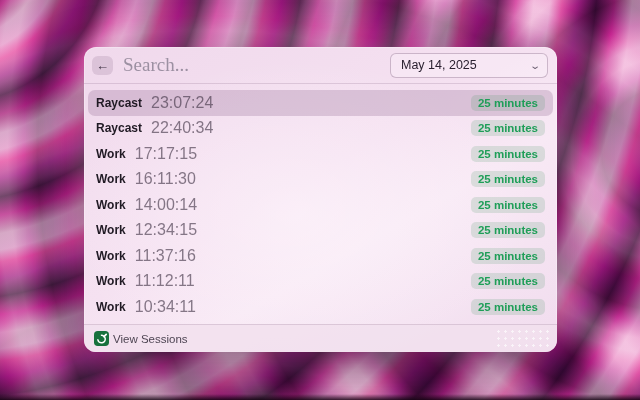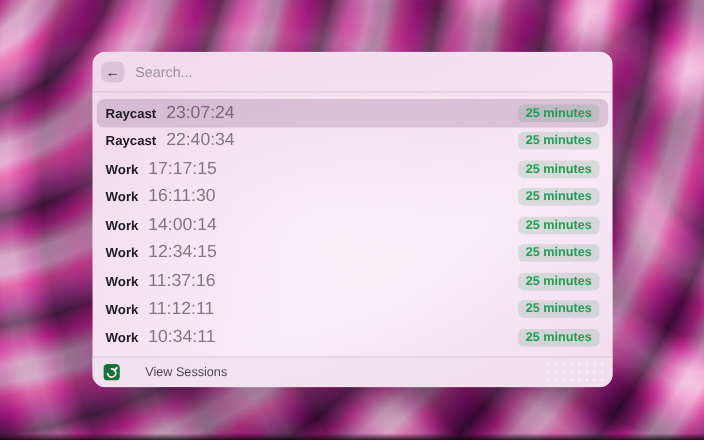--- a/index.html
+++ b/index.html
@@ -31,21 +31,21 @@
     box-shadow:0 22px 55px rgba(30,2,30,.5), 0 0 0 1px rgba(255,255,255,.25) inset;
   }
   .header{height:36px;display:flex;align-items:center;padding:0 9px 0 8px;}
   .back-btn{
     width:21px;height:19px;border-radius:6px;flex:0 0 auto;
     background:rgba(110,75,110,.16);display:flex;align-items:center;justify-content:center;
     color:#3d3142;font-size:13px;line-height:1;cursor:default;
   }
   .search{
     flex:1;border:0;outline:0;background:transparent;margin-left:8px;
-    font-family:Liberation Sans, sans-serif;font-size:13px;color:#2a2030;
+    font-family:Liberation Serif, serif;font-size:19px;color:#2a2030;
     caret-color:#2a2030;
   }
   .search::placeholder{color:#9c90a2;}
   .date-picker{
     flex:0 0 auto;width:138px;height:23px;padding:0 8px 0 10px;
     border:1px solid rgba(120,85,120,.35);border-radius:6px;
     background:rgba(255,250,255,.25);
     display:flex;align-items:center;justify-content:space-between;
     font-size:12.5px;color:#2a2030;
   }
@@ -63,37 +63,41 @@
     font-size:11.5px;font-weight:600;color:#1f9e58;
     background:rgba(58,145,88,.16);border-radius:5px;padding:2px 7px;margin-left:40px;
   }
   .footer{
     position:absolute;left:0;right:0;bottom:0;height:27px;
     border-top:1px solid rgba(95,55,95,.16);
     background:rgba(241,224,238,.8);
     display:flex;align-items:center;padding:0 10px;
   }
   .footer-icon{width:15px;height:15px;flex:0 0 auto;display:block;}
-  .footer-label{font-size:11.5px;color:#4e4553;margin-left:23px;}
+  .footer-label{font-size:11.5px;color:#4e4553;margin-left:4px;}
   .footer-dots{
     position:absolute;right:8px;top:3px;bottom:3px;width:54px;
     background-image:radial-gradient(rgba(255,255,255,.65) 1px, rgba(255,255,255,0) 1.3px);
     background-size:7px 7px;border-radius:4px;
   }
 </style>
 </head>
 <body>
 
 <div class="window">
 
   <div class="header">
     <div class="back-btn">
       <span>←</span>
     </div>
     <input class="search" type="text" autofocus="" placeholder="Search..." style="">
+    <div class="date-picker">
+      <span>May 14, 2025</span>
+      <span class="chev">⌄</span>
+    </div>
   </div>
 
   <div class="hsep"></div>
 
   <div class="list">
     <div class="row selected">
       <span class="s-name">Raycast</span>
       <span class="s-time">23:07:24</span>
       <span class="spacer"></span>
       <span class="badge">25 minutes</span>

